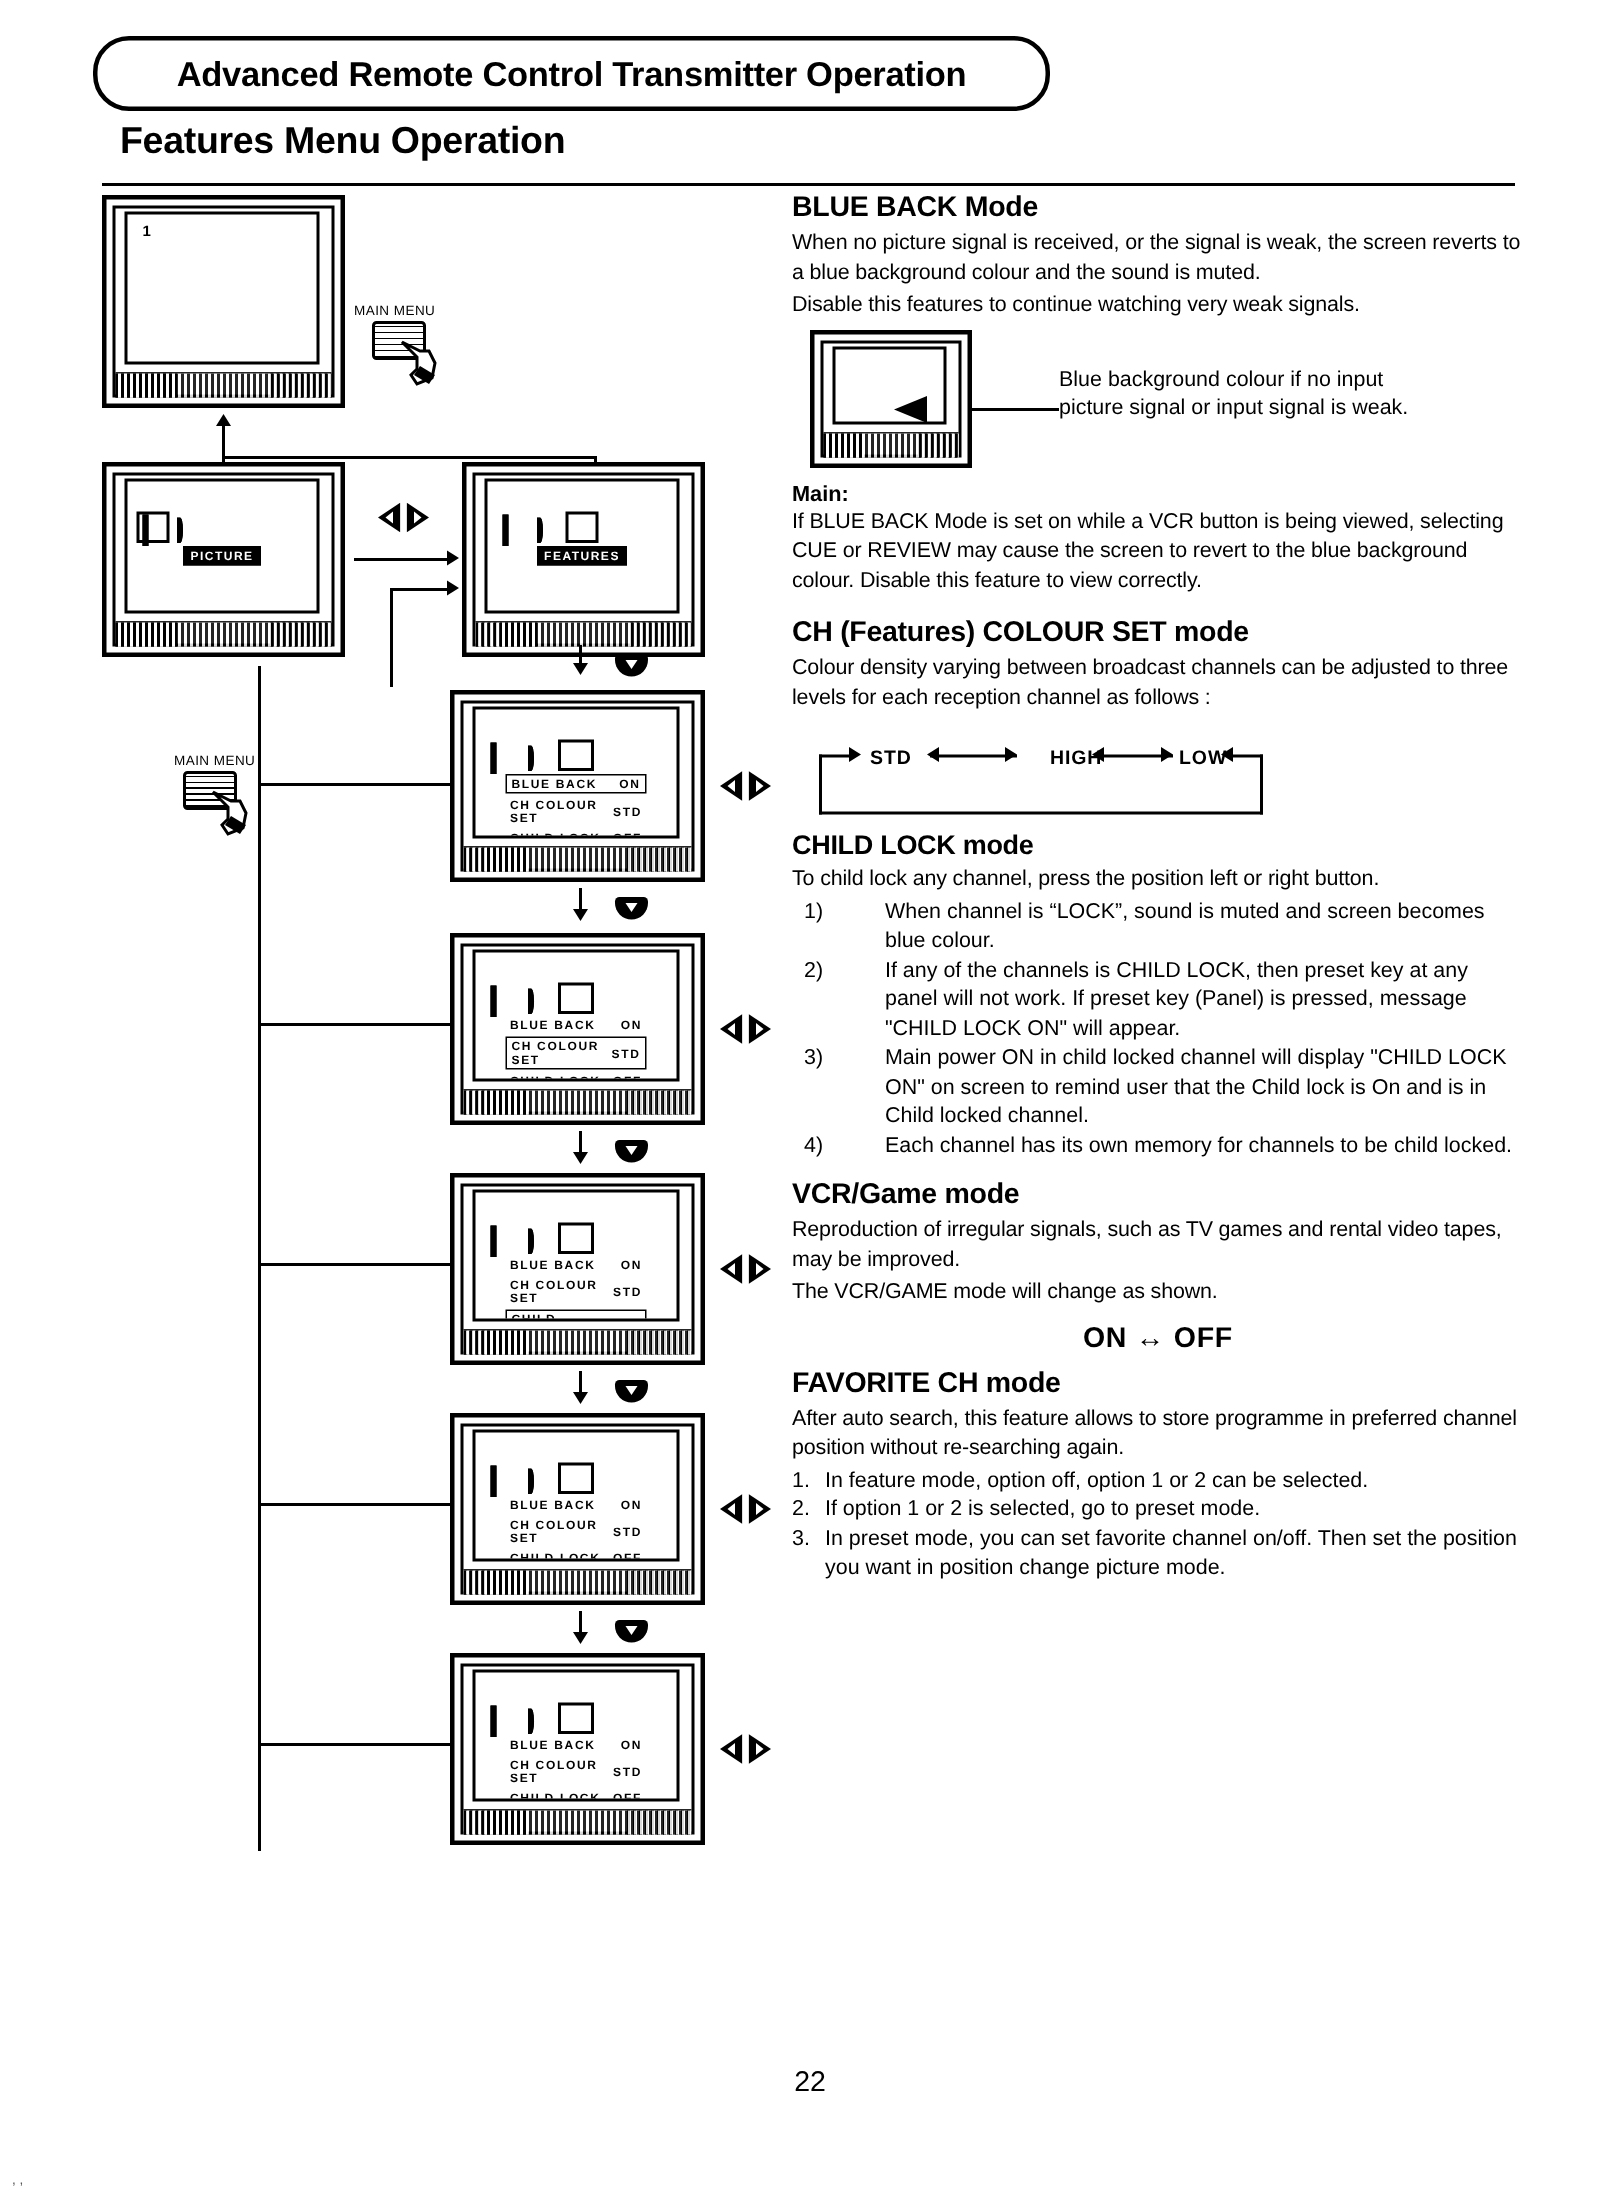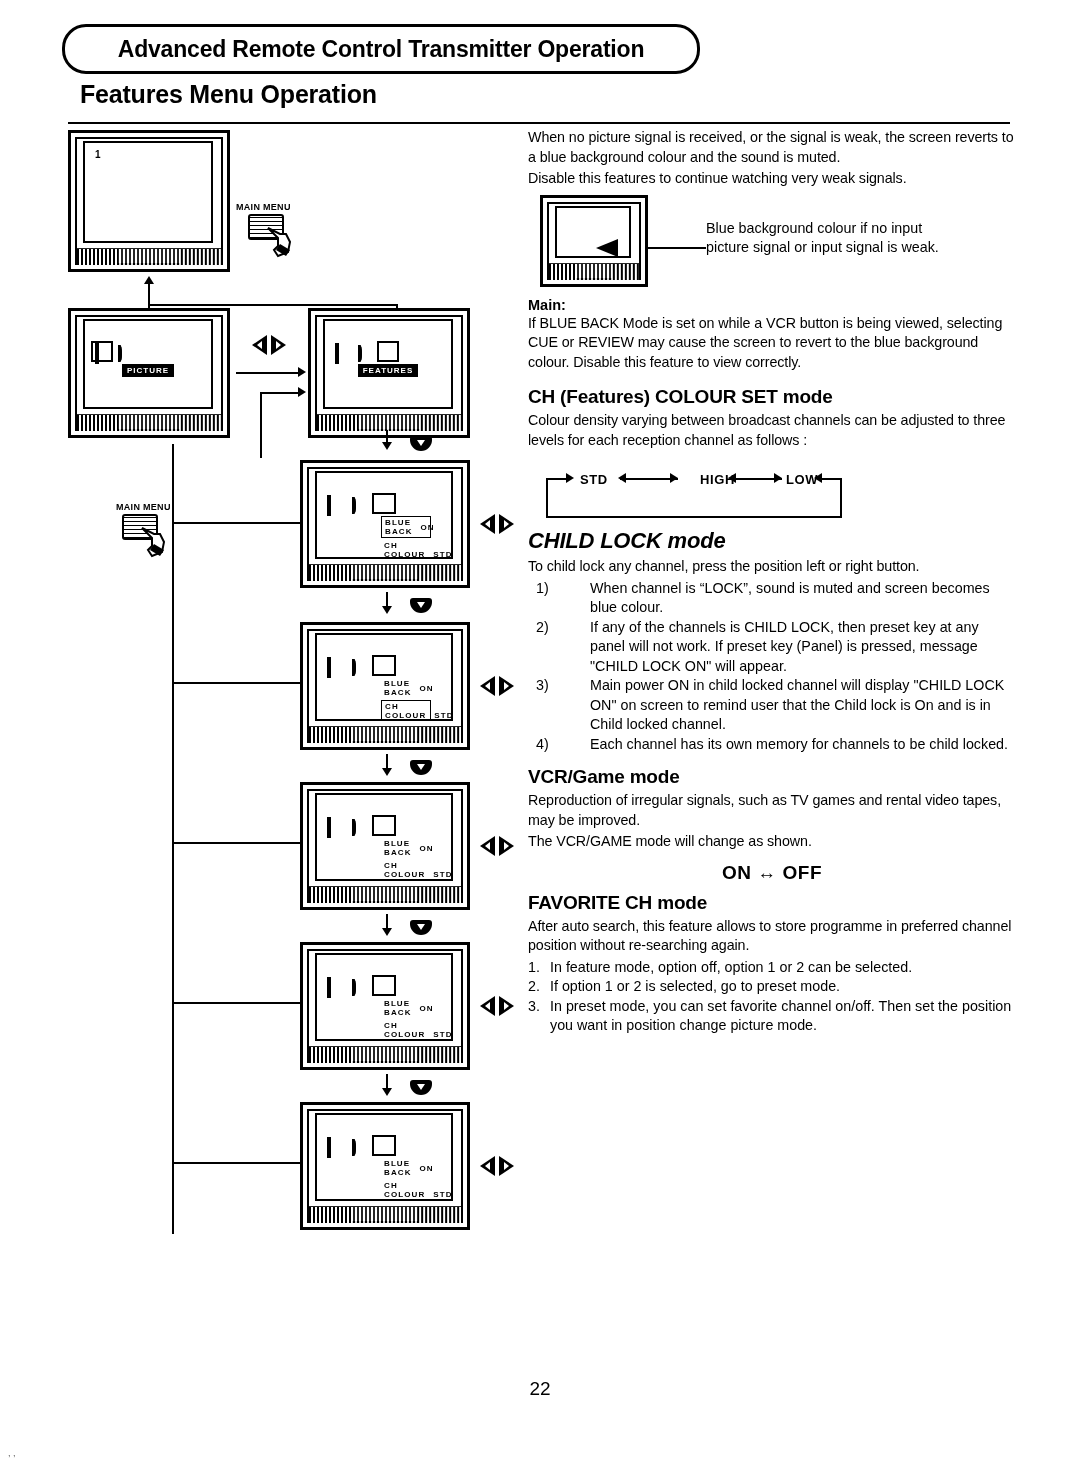--- a/index.html
+++ b/index.html
@@ -73,21 +73,21 @@
   .glyph-tuning{width:11px;height:13px;background:#000;
       clip-path:polygon(50% 0,100% 18%,64% 30%,64% 100%,36% 100%,36% 30%,0 18%);}
 
   .osd-label{display:flex;justify-content:center;margin-bottom:7px;}
   .osd-label span{border:2px solid #000;padding:0 3px;font-size:8px;
       font-weight:bold;letter-spacing:1px;background:#000;color:#fff;}
 
   .opt-list{font-size:8px;letter-spacing:1.1px;font-weight:bold;
       padding:0 10px;}
   .opt{display:flex;justify-content:space-between;align-items:center;
-      padding:1px 3px;margin-bottom:2px;box-sizing:border-box;margin-left:44px;}
+      padding:1px 3px;margin-bottom:2px;box-sizing:border-box;}
   .opt.hl{border:1.5px solid #000;}
   .opt .val{margin-left:8px;}
 
   
   .blank-mark{position:absolute;left:10px;top:6px;font-size:10px;font-weight:bold;}
 
   
   .ln{position:absolute;background:#000;}
   .vln{width:2px;} .hln{height:2px;}
   .arrow-d{position:absolute;width:0;height:0;
@@ -111,30 +111,30 @@
   .key-lr .half{position:absolute;top:0;width:15px;height:20px;background:#000;}
   .key-lr .half.l{left:0;clip-path:polygon(100% 0,100% 100%,0 50%);}
   .key-lr .half.r{right:0;clip-path:polygon(0 0,0 100%,100% 50%);}
   .key-lr .half.l::after{content:"";position:absolute;left:5px;top:6px;
       width:0;height:0;border-top:4px solid transparent;
       border-bottom:4px solid transparent;border-right:5px solid #fff;}
   .key-lr .half.r::after{content:"";position:absolute;right:5px;top:6px;
       width:0;height:0;border-top:4px solid transparent;
       border-bottom:4px solid transparent;border-left:5px solid #fff;}
 
-  .mm-label{position:absolute;font-size:9px;font-weight:bold;letter-spacing:.3px;}
+  .mm-label{position:absolute;font-size:9px;font-weight:normal;letter-spacing:.3px;}
   .remote-btn{position:absolute;width:32px;height:22px;border:2px solid #000;
       border-radius:3px;background:
       repeating-linear-gradient(0deg,#000 0 1px,#fff 1px 4px);}
   .hand{position:absolute;width:30px;height:34px;}
 
   
   .col{position:absolute;left:528px;top:128px;width:488px;}
   h3.sec{font-size:19px;font-weight:bold;margin:0 0 3px 0;letter-spacing:-0.2px;}
-  h3.sec.big{font-size:22px;font-style:italic;}
+  h3.sec.big{font-size:18px;}
   p.body{font-size:14.3px;line-height:19.5px;margin:0 0 2px 0;letter-spacing:-0.1px;}
   .note-h{font-size:14.5px;font-weight:bold;margin:6px 0 1px 0;}
   .spacer{height:12px;}
 
   
   .bb-wrap{position:relative;height:96px;margin:6px 0 4px 0;}
   .bb-tv{position:absolute;left:12px;top:0;width:108px;height:92px;}
   .bb-callout{position:absolute;left:178px;top:24px;font-size:14.3px;
       line-height:19.5px;}
   .bb-line{position:absolute;left:120px;top:52px;width:58px;height:2px;background:#000;}
@@ -483,20 +483,21 @@
     </div>
     <div class="key-lr" style="left:420px;top:1026px;">
       <span class="half l"></span>
         <span class="half r"></span>
       </div>
 
   </div>
 
   <div class="col">
 
+    <h3 class="sec">BLUE BACK Mode</h3>
     <p class="body">When no picture signal is received, or the signal is weak, the screen reverts to a blue background colour and the sound is muted.</p>
     <p class="body">Disable this features to continue watching very weak signals.</p>
 
     <div class="bb-wrap">
       <div class="bb-tv">
         <div class="tv" style="left:0;top:0;width:108px;height:92px;">
           <div class="bezel"></div>
           <div class="screen"></div>
           <div class="speaker-l"></div>
             <div class="speaker-r"></div>

